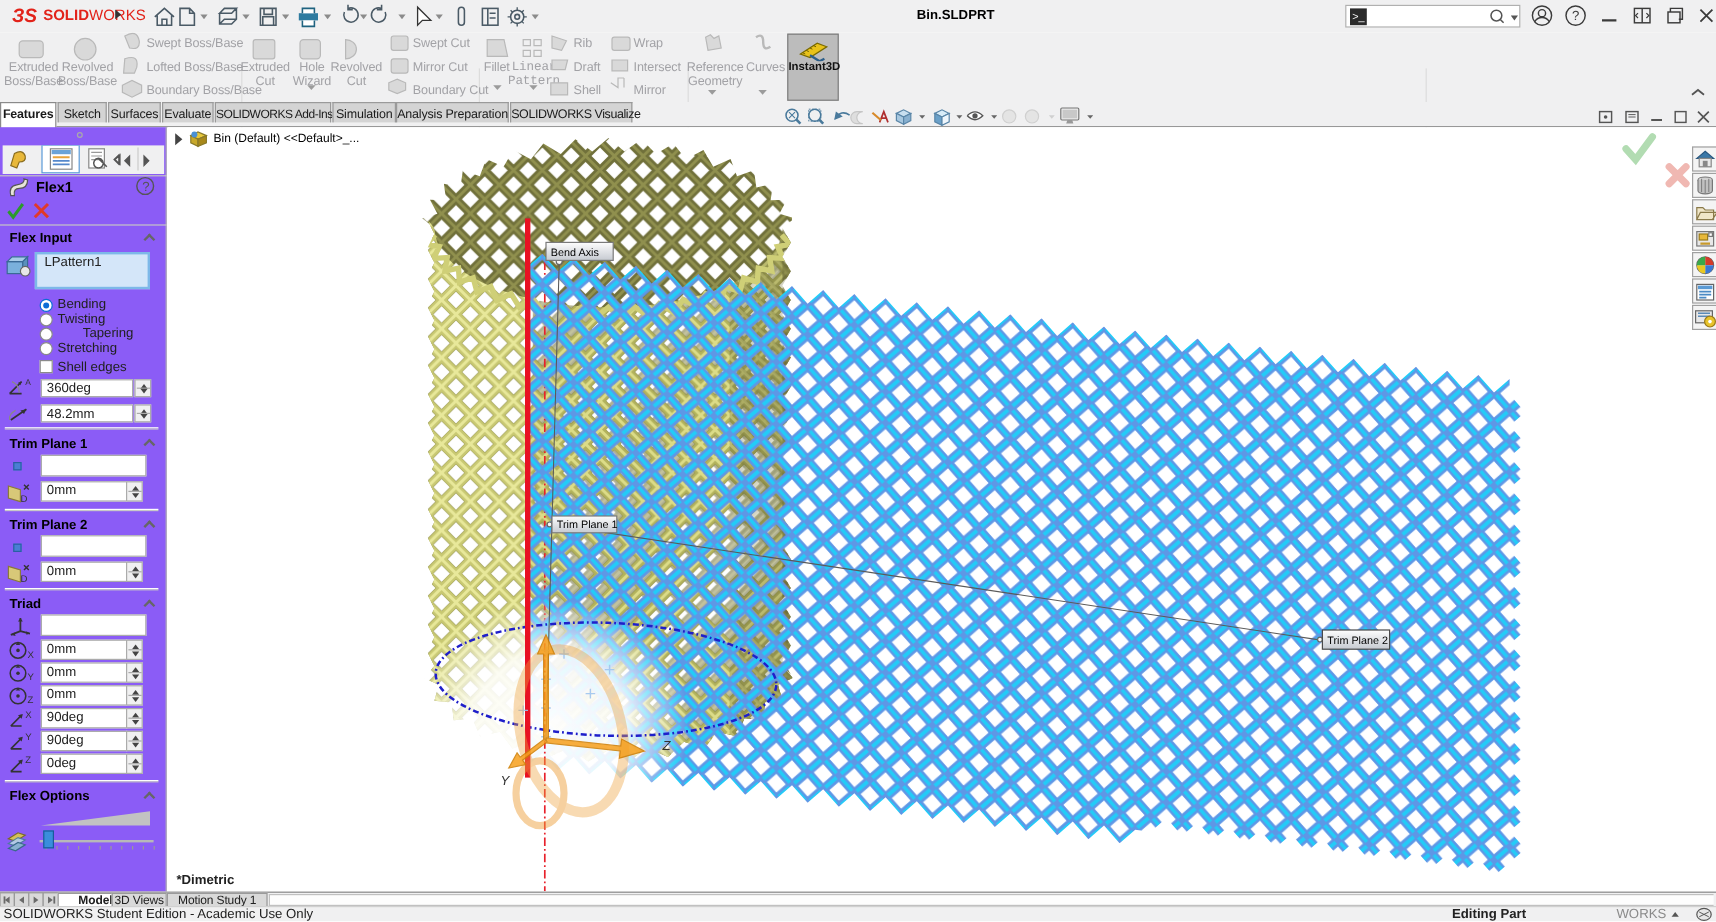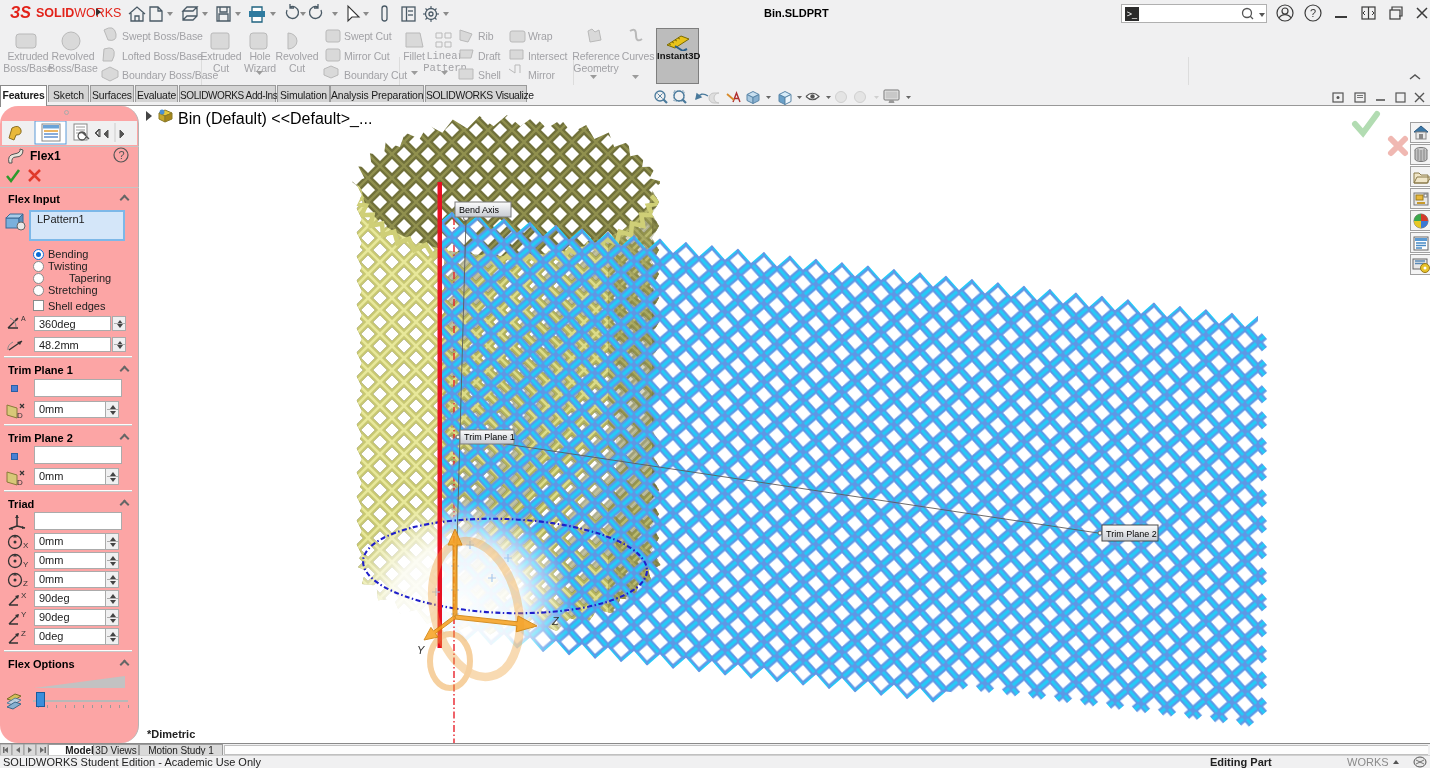--- a/index.html
+++ b/index.html
@@ -8,21 +8,21 @@
 .abs { position:absolute; }
 
 
 #titlebar { left:0; top:0; width:1430px; height:27px; background:#f0f0f1; }
 #ribbon { left:0; top:27px; width:1430px; height:58px; background:#f0f0f1; }
 #tabrow { left:0; top:85px; width:1430px; height:21px; background:#f0f0f1; border-bottom:1px solid #989898; }
 .tab { position:absolute; top:0; height:17px; background:#d4d4d4; border:1px solid #9a9a9a; border-bottom:none; overflow:visible; color:#1a1a1a; font-size:10.4px; letter-spacing:-0.15px; text-align:center; line-height:20px; white-space:nowrap; }
 .tab.active { background:#ffffff; font-weight:bold; height:22px; border-color:#8a8a8a; }
 
 
-#leftpanel { left:0; top:106px; width:139px; height:637px; background:#fca5a5; border-right:1px solid #b4b4b4;border-radius:18px; }
+#leftpanel { left:0; top:106px; width:139px; height:637px; background:#8b5cf6; border-right:1px solid #b4b4b4; }
 .sect-sep { position:absolute; left:4px; width:128px; height:2px; border-top:1px solid #fdfdfd; border-bottom:1px solid #c8c8c8; }
 .chev { position:absolute; right:10px; width:7px; height:7px; border-left:2px solid #666; border-top:2px solid #666; transform:rotate(45deg); }
 .spin { position:absolute; width:14px; height:17px; background:#f0f0f1; border:1px solid #ababab; }
 .spin:before { content:""; position:absolute; left:3.5px; top:2.5px; border-left:3px solid transparent; border-right:3px solid transparent; border-bottom:4px solid #444; }
 .spin:after { content:""; position:absolute; left:3.5px; bottom:2.5px; border-left:3px solid transparent; border-right:3px solid transparent; border-top:4px solid #444; }
 .spin i { position:absolute; left:1px; top:46%; width:11px; border-top:1px solid #ababab; }
 .radio { position:absolute; width:11px; height:11px; border:1px solid #8a8a8a; border-radius:50%; background:#fff; }
 .radio.sel { border-color:#0a6cd6; }
 .radio.sel:before { content:""; position:absolute; left:2px; top:2px; width:5px; height:5px; border-radius:50%; background:#0a6cd6; }
 .checkbox { position:absolute; width:11px; height:11px; border:1px solid #8a8a8a; background:#fff; }
@@ -429,21 +429,21 @@
 <div class="abs" style="left:143px;top:108px;width:260px;height:16px;">
     <svg class="abs" style="left:0;top:2px" width="12" height="12">
       <path d="M 3,1 l 6,5 l -6,5 z" fill="#444"></path>
     </svg>
     <svg class="abs" style="left:14px;top:0" width="17" height="16">
       <path d="M 2,5 l 6,-3 l 7,3 l -7,3 z" fill="#e8c83a" stroke="#8a7a2a"></path>
       <path d="M 2,5 l 0,6 l 6,3 l 0,-6 z" fill="#c8a82a" stroke="#8a7a2a"></path>
       <path d="M 15,5 l 0,6 l -7,3 l 0,-6 z" fill="#a8881a" stroke="#8a7a2a"></path>
       <circle cx="5" cy="4" r="2.5" fill="#4a90d4"></circle>
     </svg>
-    <div class="abs" style="left:35px;top:2px;font-size:16px;color:#000;">Bin (Default) &lt;&lt;Default&gt;_...</div>
+    <div class="abs" style="left:35px;top:2px;font-size:10px;color:#000;">Bin (Default) &lt;&lt;Default&gt;_...</div>
   </div>
 
 <div class="abs" id="leftpanel">
     <div class="abs" style="left:64px;top:4px;width:5px;height:5px;border:1px solid #aaa;border-radius:50%;"></div>
     <svg class="abs" style="left:2px;top:15px" width="135" height="24">
       <rect x="0" y="0" width="135" height="24" fill="#f0f0f1"></rect>
       <rect x="33" y="0" width="31" height="23" fill="#fff" stroke="#5a9ad8"></rect>
       <path d="M 10,7 q 7,-4 9,2 q 1,5 -5,5 l -2,5 l -5,-2 z" fill="#e8b83a" stroke="#8a6d1f"></path>
       <g transform="translate(40,3)">
         <rect x="0" y="0" width="18" height="17" fill="#fff" stroke="#888"></rect>

